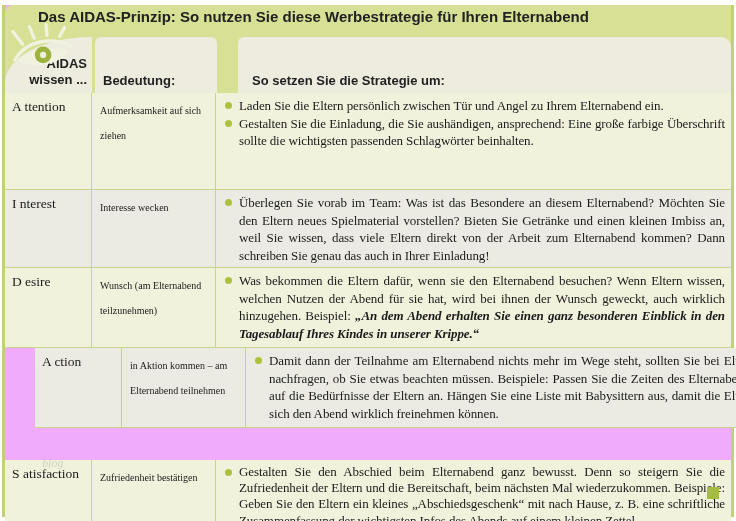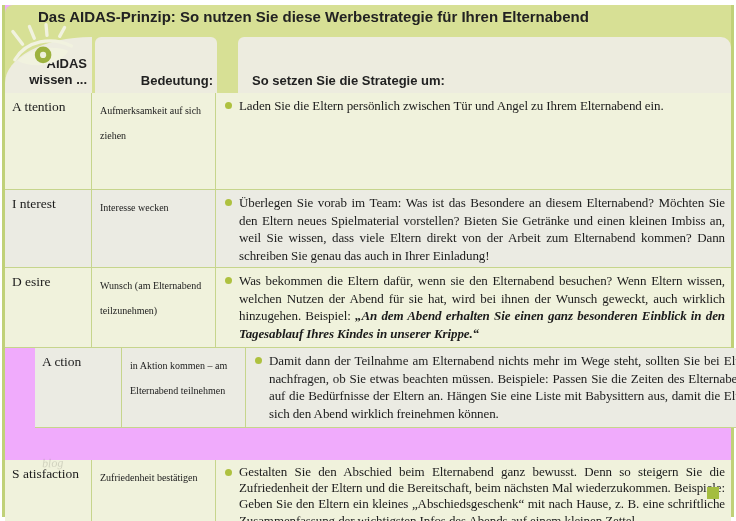--- a/index.html
+++ b/index.html
@@ -26,21 +26,21 @@
     font-family:"Liberation Sans",sans-serif;font-weight:bold;font-size:15px;color:#222;
     white-space:nowrap;
   }
   
   .header-band{position:relative;height:65px;background:var(--band_green);}
   .hcell{position:absolute;bottom:0;background:var(--header_beige);
     font-family:"Liberation Sans",sans-serif;font-weight:bold;font-size:13px;color:#222;
     display:flex;flex-direction:column;justify-content:flex-end;}
   .hc1{left:0;width:87px;top:9px;border-top-left-radius:86px 46px;
     align-items:flex-end;padding:0 5px 5px 0;text-align:right;line-height:16px;}
-  .hc2{left:90px;width:122px;top:9px;border-radius:6px 6px 0 0;padding:0 4px 5px 8px;align-items:flex-end;}
+  .hc2{left:90px;width:122px;top:9px;border-radius:6px 6px 0 0;padding:0 4px 5px 8px;}
   .hc3{left:233px;right:0;top:9px;border-radius:6px 10px 0 0;padding:0 4px 5px 14px;}
   .eye{position:absolute;left:2px;top:-6px;width:80px;height:56px;}
   
   .row{display:flex;width:100%;border-bottom:1px solid var(--border_green);overflow:hidden;}
   .row:last-child{border-bottom:none;}
   .row.tint-green{background:var(--row_green);justify-content:space-between;}
   .row.tint-gray{background:var(--row_gray);}
   .r1{height:97px;}.r2{height:78px;}.r3{height:80px;}.r4{height:80px;margin-left:30px;}.r5{height:84px;margin-top:32px;}
   .c1{width:87px;border-right:1px solid var(--border_green);padding:5px 3px 0 7px;
       font-size:13.5px;line-height:17px;}
@@ -92,20 +92,21 @@
         <circle cx="37" cy="33" r="3.2" fill="#eef0da"></circle>
       </svg>
     </div>
 
     <div class="row r1 tint-green">
       <div class="c1">A ttention</div>
       <div class="c2">Aufmerksamkeit auf sich ziehen</div>
       <div class="c3">
         <ul>
           <li>Laden Sie die Eltern persönlich zwischen Tür und Angel zu Ihrem Elternabend ein.</li>
+          <li>Gestalten Sie die Einladung, die Sie aushändigen, ansprechend: Eine große farbige Überschrift sollte die wichtigsten passenden Schlagwörter beinhalten.</li>
         </ul>
       </div>
     </div>
 
     <div class="row r2 tint-gray">
       <div class="c1">I nterest</div>
       <div class="c2">Interesse wecken</div>
       <div class="c3">
         <ul>
           <li>Überlegen Sie vorab im Team: Was ist das Besondere an diesem Elternabend? Möchten Sie den Eltern neues Spielmaterial vorstellen? Bieten Sie Getränke und einen kleinen Imbiss an, weil Sie wissen, dass viele Eltern direkt von der Arbeit zum Elternabend kommen? Dann schreiben Sie genau das auch in Ihrer Einladung!</li>

